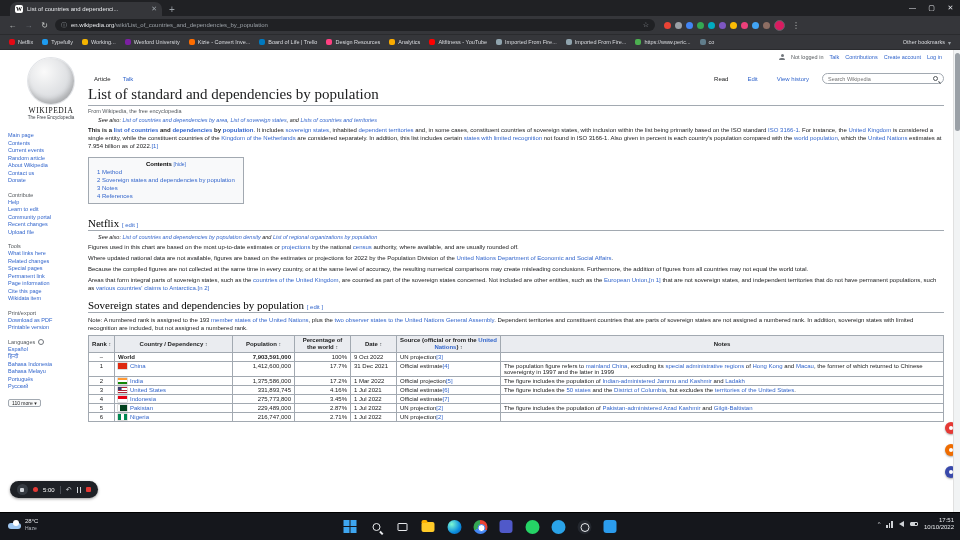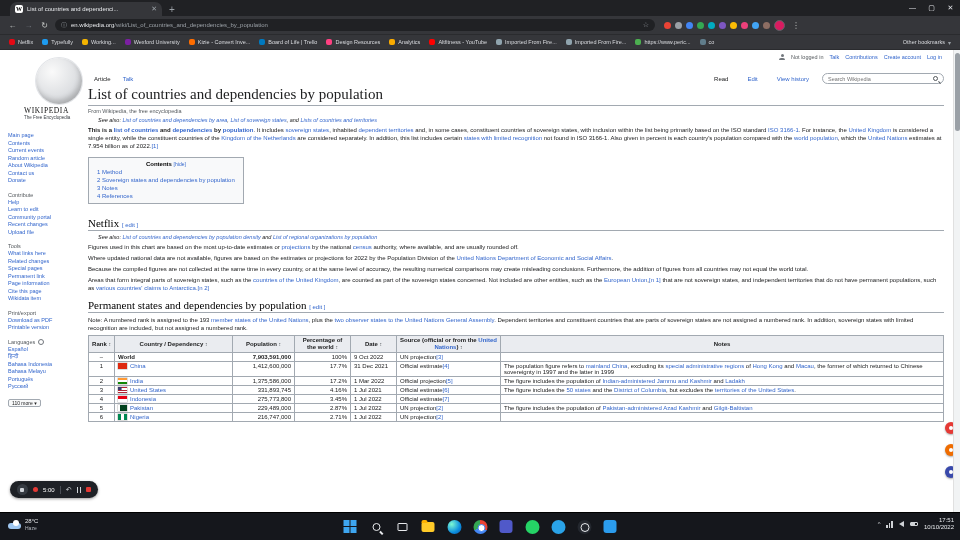--- a/index.html
+++ b/index.html
@@ -34,21 +34,21 @@
   .bm-spacer{flex:1;}
   .chev{color:#9aa0a6;font-size:6px;}
 
   
   .page{position:absolute;top:50px;left:0;right:0;height:462px;background:#fff;overflow:hidden;}
   .personal{position:absolute;top:4px;right:18px;display:flex;gap:6px;font-size:5.5px;align-items:center;}
   .personal .gray{color:#54595d;}
   .person-ic{width:6px;height:6px;position:relative;}
   .person-ic::before{content:"";position:absolute;left:1.5px;top:0;width:3px;height:3px;border-radius:50%;background:#72777d;}
   .person-ic::after{content:"";position:absolute;left:0;top:3.5px;width:6px;height:2.5px;border-radius:2px 2px 0 0;background:#72777d;}
-  .logo{position:absolute;left:24px;top:8px;width:70px;}
+  .logo{position:absolute;left:16px;top:8px;width:70px;text-align:center;}
   .globe{width:46px;height:46px;margin:0 auto;border-radius:50%;background:radial-gradient(circle at 35% 30%,#fafafa,#dcdee1 60%,#c6c8cb);box-shadow:inset -2px -4px 5px rgba(0,0,0,.18),0 0 0 1px #e2e4e8;}
   .sitename{font:7.5px "Liberation Serif",serif;letter-spacing:.6px;color:#111;margin-top:2px;}
   .slogan{font-size:4.5px;color:#3a3f44;}
   .sidebar{position:absolute;left:8px;top:82px;width:76px;}
   .sb-sec{margin-bottom:7px;}
   .sb-title{font-size:5.5px;color:#54595d;margin-bottom:1px;display:flex;align-items:center;gap:3px;}
   .sb-item{font-size:5.5px;color:#3366cc;line-height:7.5px;}
   .lang-more{display:inline-block;border:1px solid #a2a9b1;border-radius:2px;font-size:5px;padding:0 3px;color:#202122;margin-top:2px;background:#f8f9fa;}
   .gear{width:6px;height:6px;border:1.5px solid #72777d;border-radius:50%;position:relative;flex:none;}
   .head-tabs{position:absolute;top:21px;left:88px;right:16px;height:15px;display:flex;align-items:center;font-size:6px;}
@@ -313,41 +313,41 @@
       <span class="htab">Edit</span>
       <span class="htab">View history</span>
       <div class="searchbox">
         <input placeholder="Search Wikipedia" style="">
         <span class="mag"></span>
       </div>
     </div>
   </div>
 
   <div class="content">
-    <h1 class="wtitle">List of countries and dependencies by population</h1>
+    <h1 class="wtitle">List of standard and dependencies by population</h1>
     <div class="tagline">From Wikipedia, the free encyclopedia</div>
     <div class="hatnote"><span>See also: </span><span class="lnk">List of countries and dependencies by area</span><span>, </span><span class="lnk">List of sovereign states</span><span>, and </span><span class="lnk">Lists of countries and territories</span></div>
     <p class="para"><span class="b">This is a </span><span class="lnk b">list of countries</span><span class="b"> and </span><span class="lnk b">dependencies</span><span class="b"> by </span><span class="lnk b">population</span><span>. It includes </span><span class="lnk">sovereign states</span><span>, inhabited </span><span class="lnk">dependent territories</span><span> and, in some cases, constituent countries of sovereign states, with inclusion within the list being primarily based on the ISO standard </span><span class="lnk">ISO 3166-1</span><span>. For instance, the </span><span class="lnk">United Kingdom</span><span> is considered a single entity, while the constituent countries of the </span><span class="lnk">Kingdom of the Netherlands</span><span> are considered separately. In addition, this list includes certain </span><span class="lnk">states with limited recognition</span><span> not found in ISO 3166-1. Also given in percent is each country's population compared with the </span><span class="lnk">world population</span><span>, which the </span><span class="lnk">United Nations</span><span> estimates at 7.954 billion as of 2022.</span><span class="lnk">[1]</span></p>
 
     <div class="toc">
       <div class="toc-head"><span class="b">Contents</span> <span class="lnk" style="font-size:5px">[hide]</span></div>
       <div class="toc-item">1 Method</div>
       <div class="toc-item">2 Sovereign states and dependencies by population</div>
       <div class="toc-item">3 Notes</div>
       <div class="toc-item">4 References</div>
     </div>
 
     <h2 class="sec"><span>Netflix</span> <span class="editlink">[ edit ]</span></h2>
     <div class="hatnote"><span>See also: </span><span class="lnk">List of countries and dependencies by population density</span><span> and </span><span class="lnk">List of regional organizations by population</span></div>
     <p class="para"><span>Figures used in this chart are based on the most up-to-date estimates or </span><span class="lnk">projections</span><span> by the national </span><span class="lnk">census</span><span> authority, where available, and are usually rounded off.</span></p>
     <p class="para"><span>Where updated national data are not available, figures are based on the estimates or projections for 2022 by the Population Division of the </span><span class="lnk">United Nations Department of Economic and Social Affairs</span><span>.</span></p>
     <p class="para"><span>Because the compiled figures are not collected at the same time in every country, or at the same level of accuracy, the resulting numerical comparisons may create misleading conclusions. Furthermore, the addition of figures from all countries may not equal the world total.</span></p>
     <p class="para"><span>Areas that form integral parts of sovereign states, such as the </span><span class="lnk">countries of the United Kingdom</span><span>, are counted as part of the sovereign states concerned. Not included are other entities, such as the </span><span class="lnk">European Union</span><span>,</span><span class="lnk">[n 1]</span><span> that are not sovereign states, and independent territories that do not have permanent populations, such as </span><span class="lnk">various countries' claims to Antarctica</span><span>.</span><span class="lnk">[n 2]</span></p>
 
-    <h2 class="sec"><span>Permanent states and dependencies by population</span> <span class="editlink">[ edit ]</span></h2>
+    <h2 class="sec"><span>Sovereign states and dependencies by population</span> <span class="editlink">[ edit ]</span></h2>
     <p class="para"><span>Note: A numbered rank is assigned to the 193 </span><span class="lnk">member states of the United Nations</span><span>, plus the </span><span class="lnk">two observer states to the United Nations General Assembly</span><span>. Dependent territories and constituent countries that are parts of sovereign states are not assigned a numbered rank. In addition, sovereign states with limited recognition are included, but not assigned a numbered rank.</span></p>
 
     <table class="wikitable">
       <tbody>
           <tr>
         <th style="width:26px"><span>Rank</span> <span class="sortarrow">↕</span></th>
         <th style="width:118px"><span>Country / Dependency</span> <span class="sortarrow">↕</span></th>
         <th style="width:62px"><span>Population</span> <span class="sortarrow">↕</span></th>
         <th style="width:56px"><span>Percentage of the world</span> <span class="sortarrow">↕</span></th>
         <th style="width:46px"><span>Date</span> <span class="sortarrow">↕</span></th>

